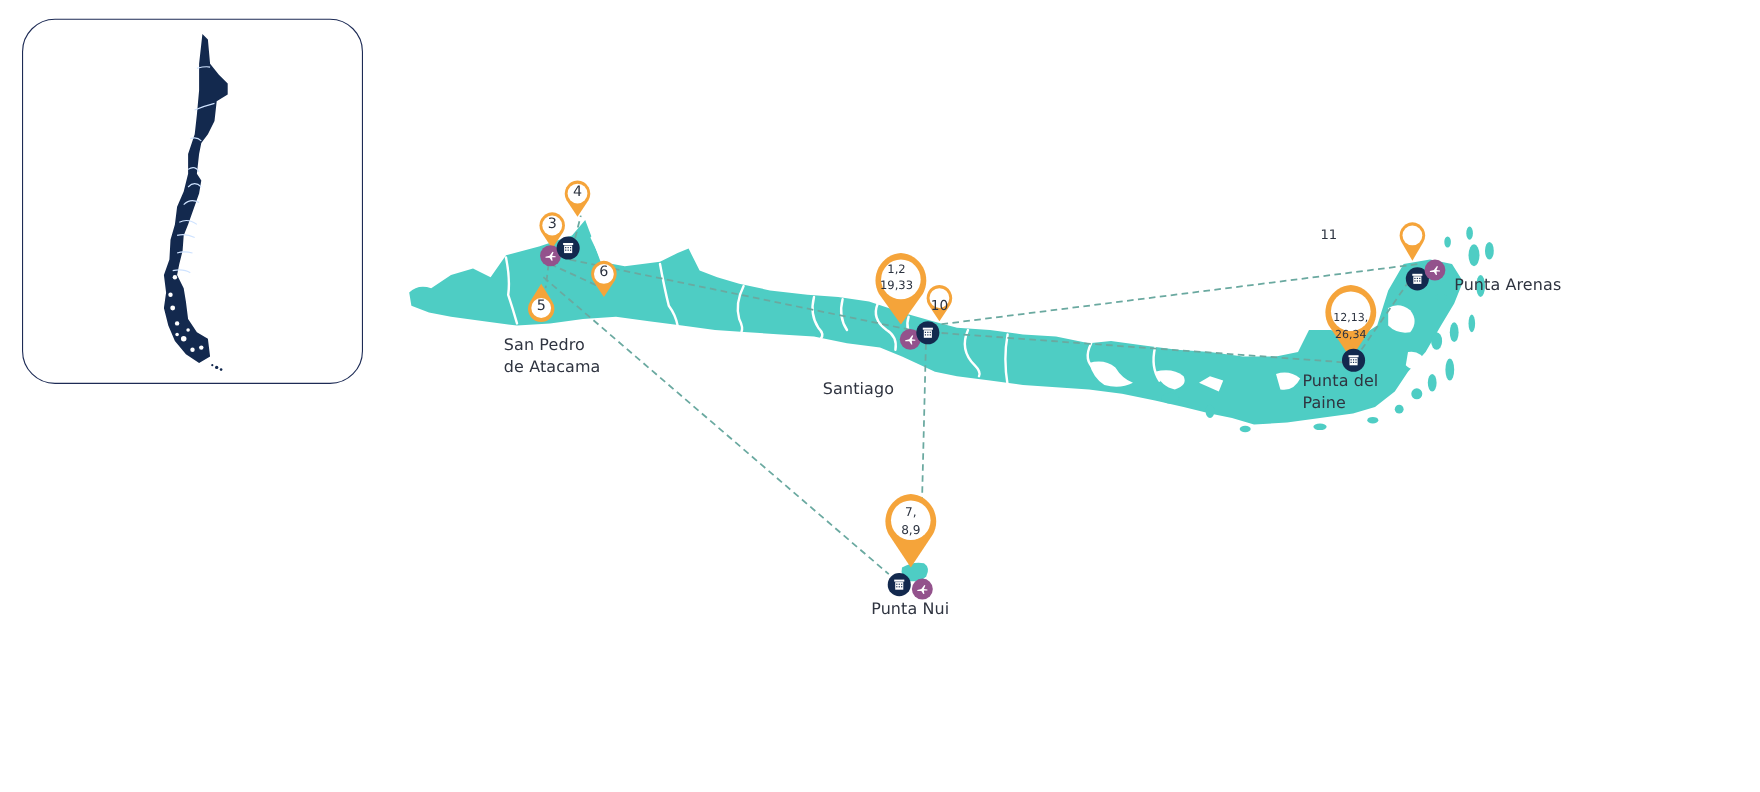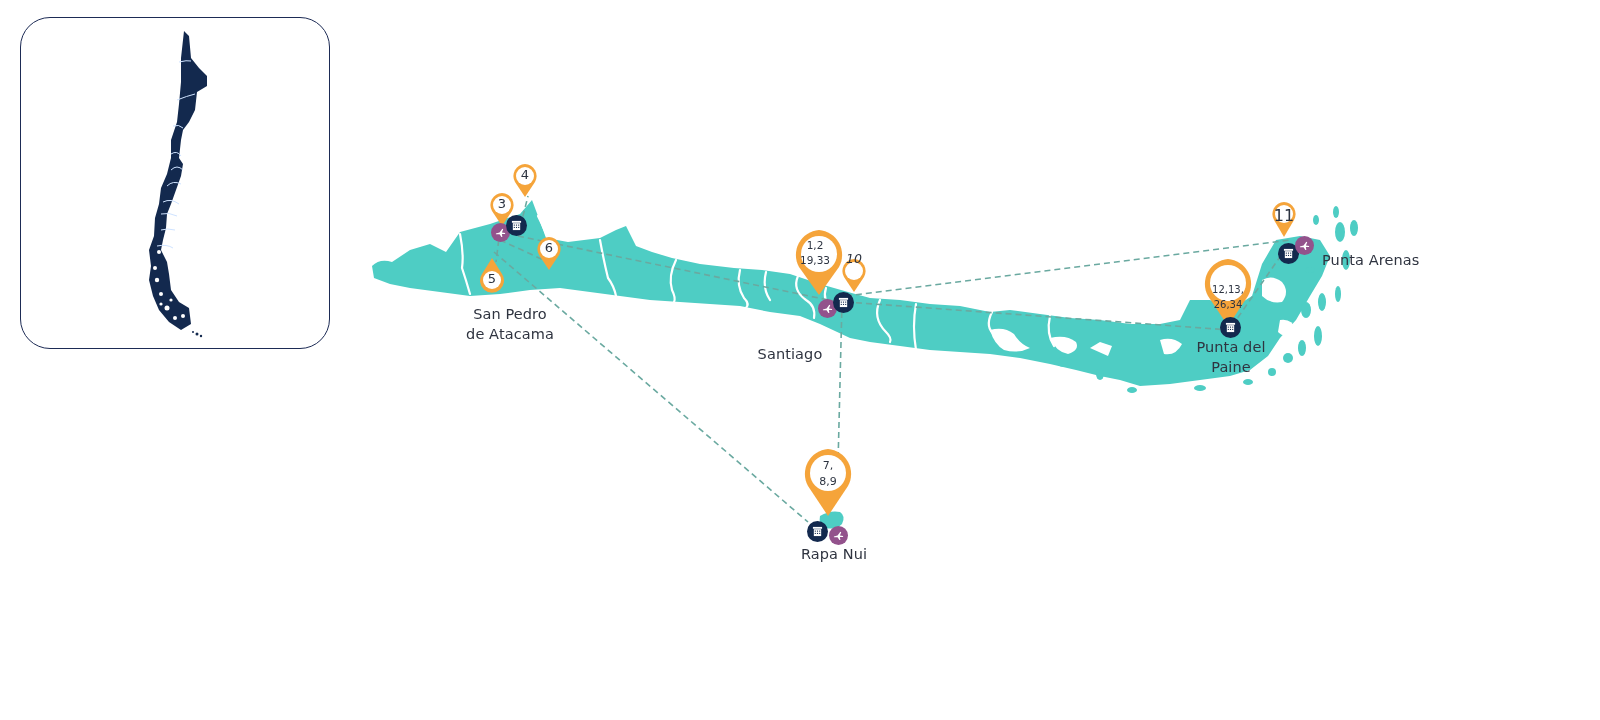--- a/index.html
+++ b/index.html
@@ -1,20 +1,20 @@
 <!DOCTYPE html>
 <html><head>
 <meta charset="utf-8">
 <style>
   html, body { margin:0; padding:0; background:#ffffff; }
   body { width:1600px; height:720px; position:relative; overflow:hidden; font-family:"DejaVu Sans", sans-serif; }
   .inset { position:absolute; left:20px; top:17px; width:310px; height:332px; border:1.5px solid #1d2b55; border-radius:30px; background:#fff; box-sizing:border-box; }
   .inset svg { position:absolute; left:0; top:0; }
   #main-map { position:absolute; left:0; top:0; }
-  .label { position:absolute; color:#2f3440; font-size:14.5px; line-height:20px; text-align:center; white-space:nowrap; font-family:"DejaVu Sans", sans-serif; letter-spacing:0.1px; }
+  .label { position:absolute; color:#2f3440; font-size:14.5px; line-height:20px; text-align:left; white-space:nowrap; font-family:"DejaVu Sans", sans-serif; letter-spacing:0.1px; }
   .pin { position:absolute; }
   .pin-text { position:absolute; left:0; right:0; text-align:center; color:#2c3340; font-family:"DejaVu Sans", sans-serif; }
   .icon { position:absolute; border-radius:50%; display:flex; align-items:center; justify-content:center; }
   .hotel { background:#13294e; width:21px; height:21px; }
   .plane { background:#93528c; width:19px; height:19px; }
 </style>
 </head>
 <body>
 
 <div class="inset">
@@ -147,36 +147,36 @@
 </svg>
 <div class="pin-text" style="left:789px;width:52px;top:238px;font-size:10.5px;line-height:15px;position:absolute">
   <div>1,2</div>
   <div>19,33</div>
 </div>
 
 <svg class="pin" style="left:840px;top:258px" width="28" height="36" viewBox="0 0 28 36">
   <path d="M14 1 A12 12 0 0 1 24 19 L14 34 L4 19 A12 12 0 0 1 14 1 Z" fill="#f5a43a"></path>
     <circle cx="14" cy="13" r="9" fill="#fff"></circle>
 </svg>
-<div class="pin-text" style="left:840px;width:28px;top:251px;font-size:12.5px;font-style:italic;position:absolute">10</div>
+<div class="pin-text" style="left:840px;width:28px;top:270px;font-size:12.5px;position:absolute">10</div>
 
 <svg class="pin" style="left:802px;top:448px" width="52" height="70" viewBox="0 0 52 70">
   <path d="M26 1 A25 25 0 0 1 46 38 L26 68 L6 38 A25 25 0 0 1 26 1 Z" fill="#f5a43a"></path>
     <circle cx="26" cy="25" r="18" fill="#fff"></circle>
 </svg>
 <div class="pin-text" style="left:802px;width:52px;top:458px;font-size:11px;line-height:16px;position:absolute">
   <div>7,</div>
   <div>8,9</div>
 </div>
 
 <svg class="pin" style="left:1270px;top:201px" width="28" height="38" viewBox="0 0 28 38">
   <path d="M14 1 A12 12 0 0 1 24 19 L14 36 L4 19 A12 12 0 0 1 14 1 Z" fill="#f5a43a"></path>
     <circle cx="14" cy="13" r="9" fill="#fff"></circle>
 </svg>
-<div class="pin-text" style="left:1270px;width:28px;top:206px;font-size:16px;position:absolute">11</div>
+<div class="pin-text" style="left:1194px;width:28px;top:206px;font-size:12px;position:absolute">11</div>
 
 <svg class="pin" style="left:1202px;top:258px" width="52" height="70" viewBox="0 0 52 70">
   <path d="M26 1 A25 25 0 0 1 46 38 L26 68 L6 38 A25 25 0 0 1 26 1 Z" fill="#f5a43a"></path>
     <circle cx="26" cy="25" r="18" fill="#fff"></circle>
 </svg>
 <div class="pin-text" style="left:1202px;width:52px;top:282px;font-size:10px;line-height:15px;position:absolute">
   <div>12,13,</div>
   <div>26,34</div>
 </div>
 
@@ -273,18 +273,18 @@
   <svg width="11" height="11" viewBox="0 0 12 12">
       <path d="M1 7 L5 6 L8 2 L9 2.5 L7.5 6 L11 6.5 L11 7.5 L7.5 7.5 L8 11 L7 11 L5 8 L1 8 Z" fill="#fff"></path>
     </svg>
 </div>
 
 <div class="label" style="left:458px;top:304px;width:104px">
   <div>San Pedro</div>
   <div>de Atacama</div>
 </div>
 <div class="label" style="left:748px;top:344px;width:84px">Santiago</div>
-<div class="label" style="left:792px;top:544px;width:84px">Rapa Nui</div>
+<div class="label" style="left:792px;top:544px;width:84px">Punta Nui</div>
 <div class="label" style="left:1184px;top:337px;width:94px">
   <div>Punta del</div>
   <div>Paine</div>
 </div>
 <div class="label" style="left:1322px;top:250px;text-align:left">Punta Arenas</div>
 
 </body></html>

